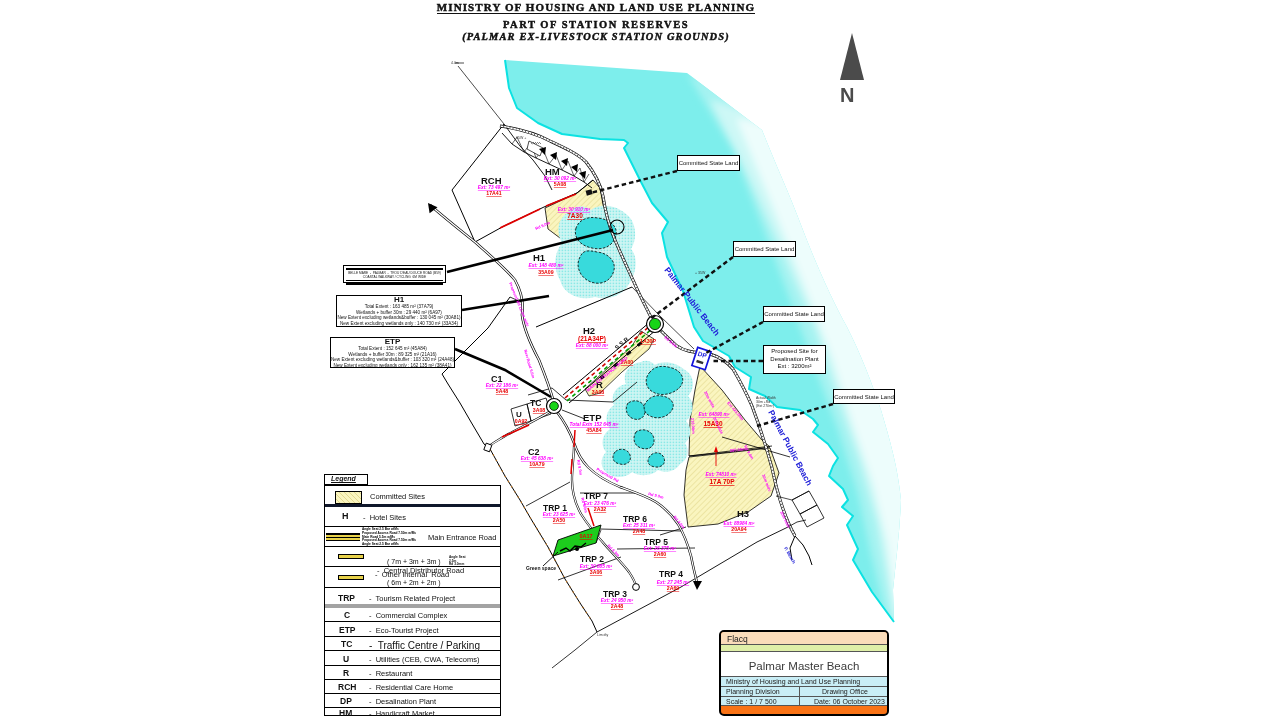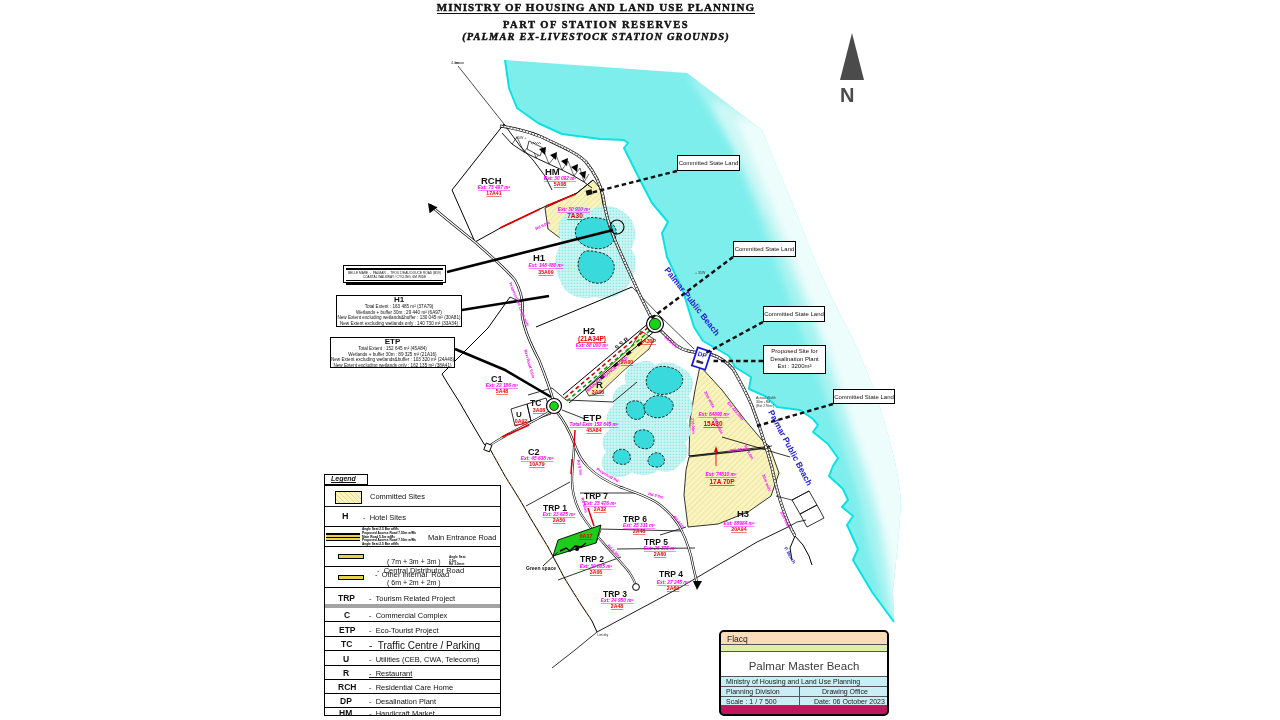--- a/index.html
+++ b/index.html
@@ -357,21 +357,21 @@
 
 <div class="box" style="left:330px;top:337px;width:125px;height:31px;border-width:1.4px;color:#111;">
 <div style="font-size:8px;font-weight:bold;text-align:center;line-height:8px;">ETP</div>
 <div style="font-size:4.6px;text-align:center;line-height:5.5px;">Total Extent : 152 645 m² (45A84)<br>Wetlands + buffer 30m : 89 325 m² (21A16)<br>New Extent excluding wetlands&amp;buffer : 103 320 m² (24A48)<br>New Extent excluding wetlands only : 162 135 m² (38A41)</div>
 </div>
 
 <div class="box" style="left:324px;top:474px;width:44px;height:11px;font-size:7px;font-weight:bold;font-style:italic;text-decoration:underline;padding-left:6px;color:#111;">Legend</div>
 
 <div class="box" style="left:324px;top:485px;width:177px;height:231px;border-width:1.2px;color:#111;">
 
-  <div style="position:absolute;left:0;top:0;width:100%;height:21px;border-bottom:1px solid #0f172a;">
+  <div style="position:absolute;left:0;top:0;width:100%;height:21px;border-bottom:3px solid #0f172a;">
     <div style="position:absolute;left:10px;top:4.5px;width:27px;height:13px;border:1.2px solid #000;background:repeating-linear-gradient(45deg,#faf5bf 0 2.5px,#e3d98e 2.5px 3.5px);"></div>
     <div style="position:absolute;left:45px;top:6px;font-size:7.5px;">Committed Sites</div>
   </div>
 
   <div style="position:absolute;left:0;top:21px;width:100%;height:20px;border-bottom:1px solid #000;">
     <div style="position:absolute;left:17px;top:4px;font-size:9px;font-weight:bold;">H</div>
     <div style="position:absolute;left:38px;top:6px;font-size:7.5px;">-&nbsp;&nbsp;Hotel Sites</div>
   </div>
 
   <div style="position:absolute;left:0;top:41px;width:100%;height:20px;border-bottom:1px solid #000;">
@@ -410,37 +410,37 @@
   <div style="position:absolute;left:0;top:151px;width:100%;height:14px;border-bottom:1px solid #000;">
       <span style="position:absolute;left:16px;top:2px;font-size:8.5px;font-weight:bold;">TC</span>
       <span style="position:absolute;left:44px;top:3px;font-size:10px;">-&nbsp; Traffic Centre / Parking</span>
     </div>
   <div style="position:absolute;left:0;top:165px;width:100%;height:15px;border-bottom:1px solid #000;">
       <span style="position:absolute;left:18px;top:3px;font-size:8.5px;font-weight:bold;">U</span>
       <span style="position:absolute;left:44px;top:4px;font-size:7.5px;">-&nbsp; Utilities (CEB, CWA, Telecoms)</span>
     </div>
   <div style="position:absolute;left:0;top:180px;width:100%;height:14px;border-bottom:1px solid #000;">
       <span style="position:absolute;left:18px;top:2px;font-size:8.5px;font-weight:bold;">R</span>
-      <span style="position:absolute;left:44px;top:3px;font-size:7.5px;text-decoration:underline;">-&nbsp; Restaurant</span>
+      <span style="position:absolute;left:44px;top:3px;font-size:7.5px;">-&nbsp; Restaurant</span>
     </div>
   <div style="position:absolute;left:0;top:194px;width:100%;height:14px;border-bottom:1px solid #000;">
       <span style="position:absolute;left:13px;top:2px;font-size:8.5px;font-weight:bold;">RCH</span>
       <span style="position:absolute;left:44px;top:3px;font-size:7.5px;">-&nbsp; Residential Care Home</span>
     </div>
   <div style="position:absolute;left:0;top:208px;width:100%;height:14px;border-bottom:1px solid #000;">
       <span style="position:absolute;left:15px;top:2px;font-size:8.5px;font-weight:bold;">DP</span>
       <span style="position:absolute;left:44px;top:3px;font-size:7.5px;">-&nbsp; Desalination Plant</span>
     </div>
   <div style="position:absolute;left:0;top:222px;width:100%;height:8px;">
       <span style="position:absolute;left:14px;top:0px;font-size:8.5px;font-weight:bold;">HM</span>
       <span style="position:absolute;left:44px;top:1px;font-size:7.5px;">-&nbsp; Handicraft Market</span>
     </div>
 </div>
 
-<div class="abs" style="left:719px;top:630px;width:170px;height:86px;border:2px solid #000;border-radius:5px;overflow:hidden;background:#be185d;color:#222;">
+<div class="abs" style="left:719px;top:630px;width:170px;height:86px;border:2px solid #000;border-radius:5px;overflow:hidden;background:#f97316;color:#222;">
 
   <div style="height:13px;background:#fadcba;border-bottom:1px solid #555;font-size:8.5px;padding:1.5px 0 0 6px;">Flacq</div>
 
   <div style="height:7px;background:#dfefa8;border-bottom:1px solid #555;"></div>
 
   <div style="height:25px;background:#fff;border-bottom:1px solid #555;font-size:11.5px;color:#3a3a3a;text-align:center;padding-top:8px;">Palmar Master Beach</div>
 
   <div style="height:9.5px;background:#c9eef6;border-bottom:1px solid #555;font-size:7px;padding:1px 0 0 5px;">Ministry of Housing and Land Use Planning</div>
 
   <div style="height:10px;border-bottom:1px solid #555;display:flex;">

